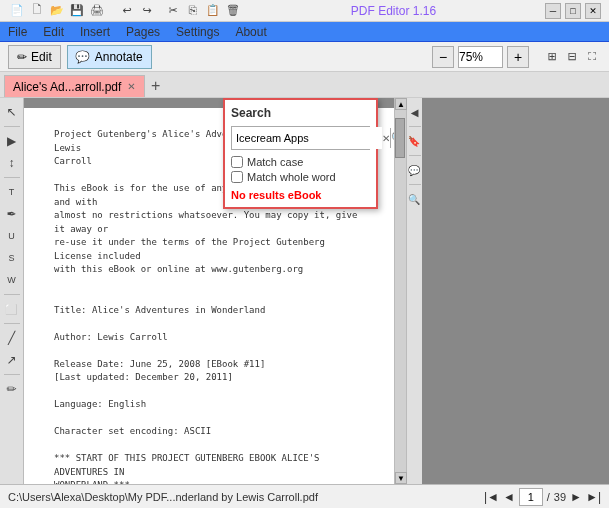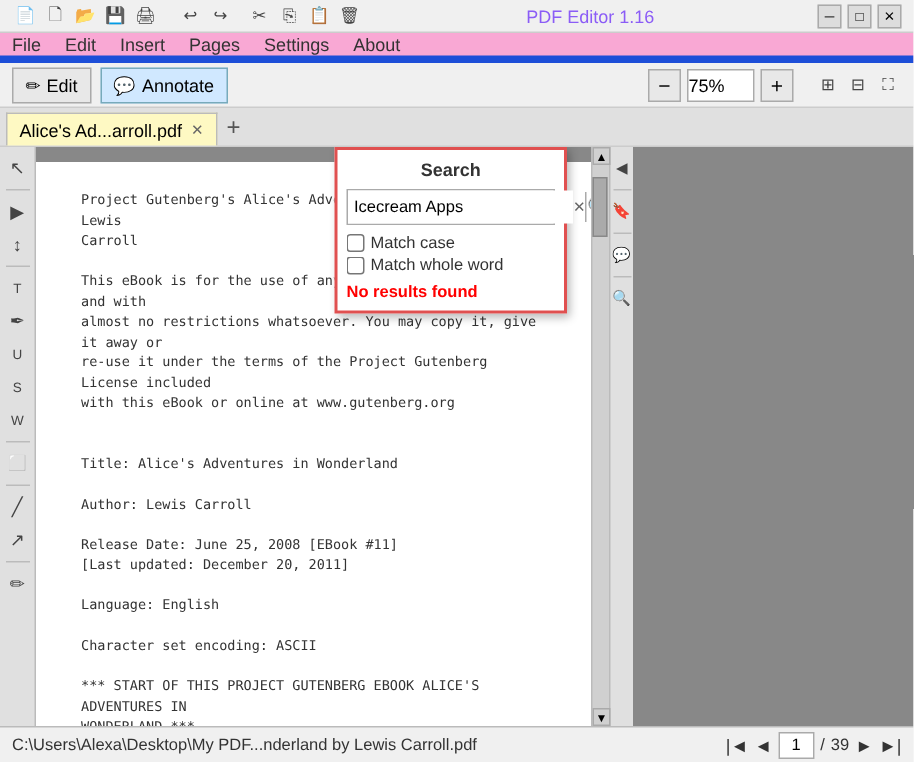--- a/index.html
+++ b/index.html
@@ -28,26 +28,26 @@
     .toolbar-icons { display: flex; gap: 2px; align-items: center; }
     .tb-icon {
       width: 18px; height: 18px;
       display: flex; align-items: center; justify-content: center;
       font-size: 11px; color: #444;
       cursor: pointer;
     }
 
     
     #menu-bar {
-      background: #f9a8d4;
+      background: #3b82f6;
       height: 20px;
       display: flex;
       align-items: center;
       padding: 0 4px;
-      border-bottom: 5px solid #1d4ed8;
+      border-bottom: 1px solid #1d4ed8;
       gap: 8px;
     }
     .menu-item { font-size: 12px; color: #333; cursor: pointer; padding: 2px 4px; }
 
     
     #edit-toolbar {
       background: #f0f0f0;
       height: 30px;
       display: flex;
       align-items: center;
@@ -85,21 +85,21 @@
     .tab {
       background: #f5f5f5;
       border: 1px solid #bbb;
       border-bottom: none;
       height: 22px;
       padding: 0 8px;
       display: flex; align-items: center; gap: 6px;
       font-size: 12px;
       cursor: pointer;
     }
-    .tab.active { background: #fef9c3; }
+    .tab.active { background: #fca5a5; }
     .tab-close { font-size: 10px; color: #666; cursor: pointer; }
     .tab-add { width: 22px; height: 22px; display: flex; align-items: center; justify-content: center; font-size: 16px; cursor: pointer; color: #555; }
 
     
     #main {
       display: flex;
       height: calc(508px - 22px - 20px - 30px - 26px - 24px);
       background: #888;
     }
 
@@ -162,21 +162,20 @@
       width: 155px;
       background: white;
       border: 2px solid #e05050;
       box-shadow: 2px 2px 6px rgba(0,0,0,0.3);
       z-index: 100;
       padding: 6px;
     }
     #search-panel .panel-title {
       font-size: 12px;
       font-weight: bold;
-      text-align: center;
       margin-bottom: 6px;
       color: #333;
     }
     .search-input-row {
       display: flex;
       align-items: center;
       border: 1px solid #aaa;
       margin-bottom: 6px;
       background: white;
     }
@@ -396,21 +395,21 @@
           <button class="search-go-btn">🔍</button>
         </div>
         <div class="search-option">
           <input type="checkbox" style="">
           <label>Match case</label>
         </div>
         <div class="search-option">
           <input type="checkbox" style="">
           <label>Match whole word</label>
         </div>
-        <div class="no-results">No results found</div>
+        <div class="no-results">No results eBook</div>
       </div>
     </div>
 
     <div id="v-scrollbar">
       <div class="scroll-arrow">▲</div>
       <div class="scroll-thumb"></div>
       <div class="scroll-arrow" style="position:absolute;bottom:0;left:0;">▼</div>
     </div>
   </div>
 

